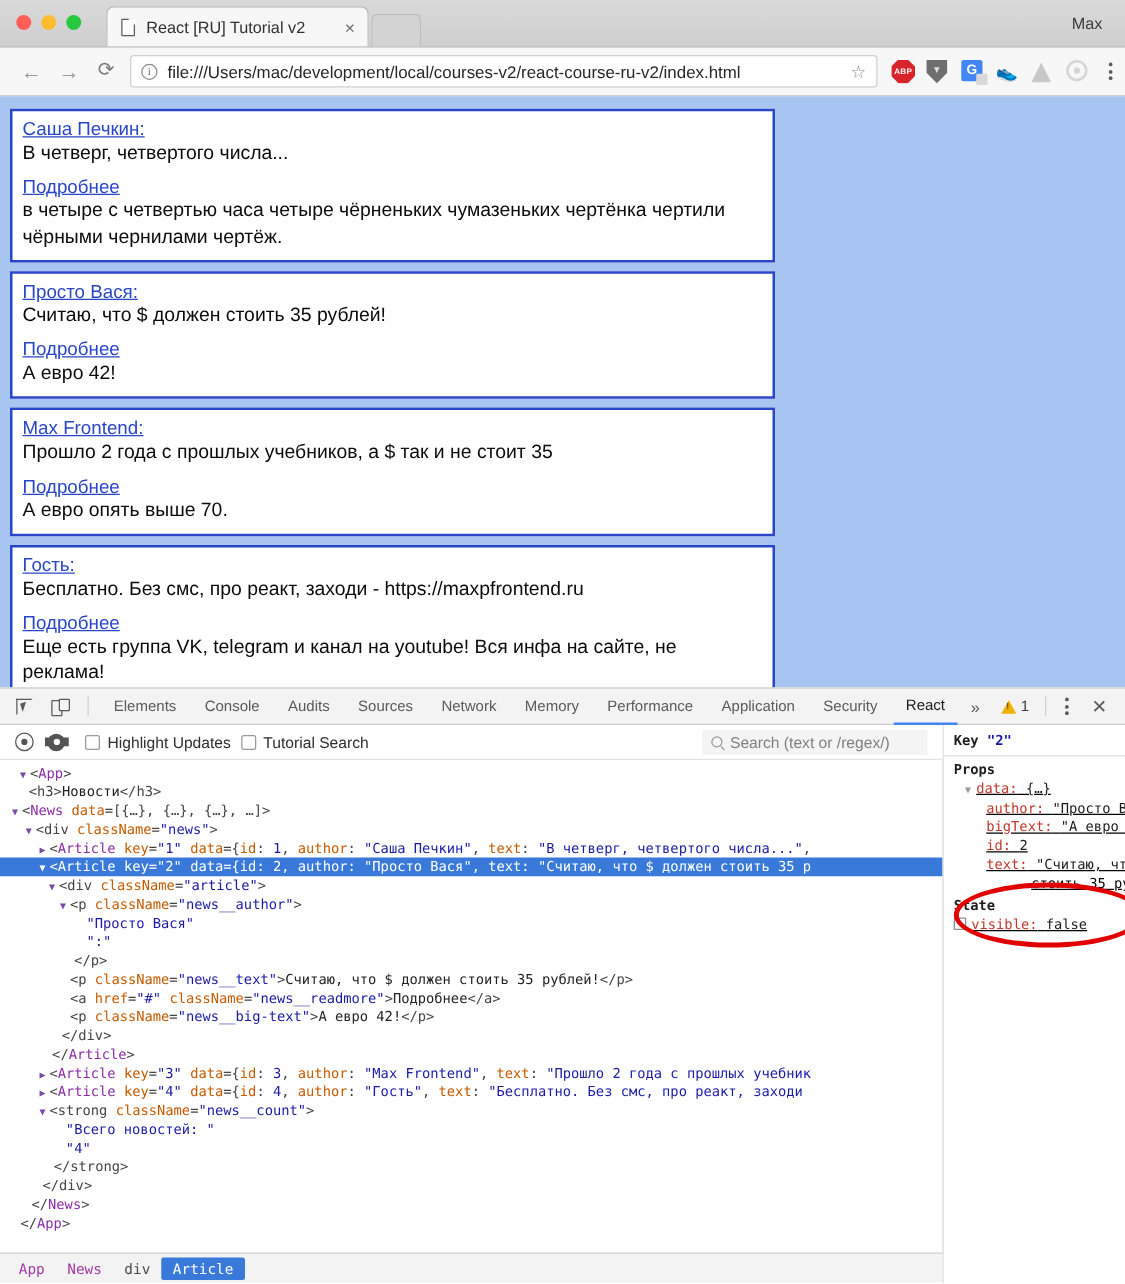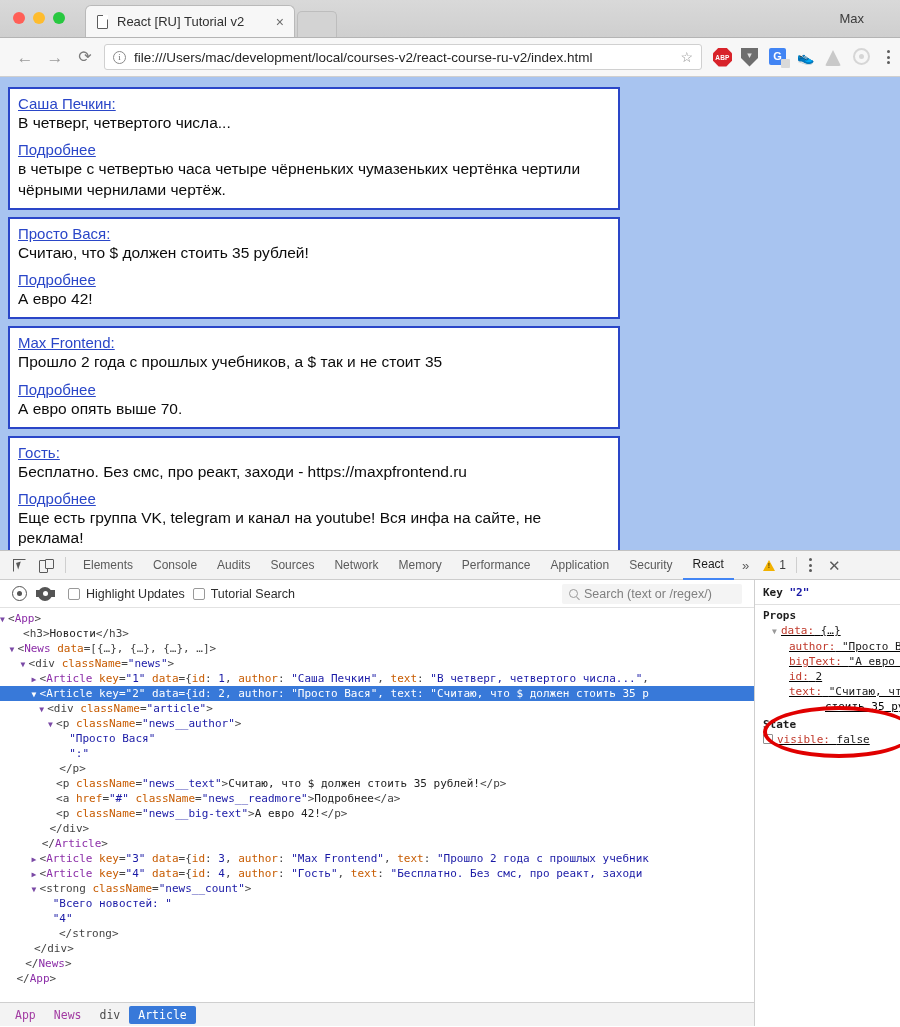--- a/index.html
+++ b/index.html
@@ -47,21 +47,21 @@
     transform:rotate(0deg);
   }
   .tab-title { font-size:13px; color:#303030; white-space:nowrap; flex:1; }
   .tab-close { color:#6c6c6c; font-size:14px; padding-left:14px; padding-right:2px; line-height:1; }
   .tab-ghost {
     width:40px; height:26px; background:#d3d3d3;
     border-top-left-radius:5px;border-top-right-radius:5px;
     border:1px solid #bdbdbd; border-bottom:none; margin-left:2px;
   }
   .profile-name {
-    position:absolute; right:36px; top:11px;
+    position:absolute; right:18px; top:11px;
     font-size:13px; color:#3b3b3b;
   }
 
   .urlbar {
     height:39px; background:#f7f7f7; border-bottom:1px solid #cfcfcf;
     display:flex; align-items:center; padding:0 10px; gap:0;
   }
   .navbtn { width:30px; text-align:center; color:#9b9b9b; font-size:17px; line-height:1; user-select:none;}
   .navbtn.reload { font-size:16px; color:#7c7c7c; }
   .omnibox {
@@ -129,21 +129,21 @@
   .news__readmore {
     display:block; font-size:15px; color:#2a46c8; text-decoration:underline; margin-bottom:1px;
   }
   .news__big-text { margin:0; font-size:15.5px; color:#0b0b0b; line-height:1.3; }
 
   
   .devtools { border-top:1px solid #c2c2c2; background:#fff; height:476px; display:flex; flex-direction:column; }
 
   .dt-tabbar {
     height:29px; background:#f3f3f3; border-bottom:1px solid #cdcdcd;
-    display:flex; align-items:center; padding:0 6px; flex:none;
+    display:flex; align-items:center; padding:0 6px; flex:none;justify-content:space-between;
   }
   .dt-icon-btn { width:26px; height:26px; display:flex; align-items:center; justify-content:center; }
   .ico-inspect { width:13px;height:13px; position:relative; }
   .ico-inspect:before{
     content:""; position:absolute; inset:0;
     border:1.4px solid #5a5a5a; border-right-color:transparent; border-bottom-color:transparent;
   }
   .ico-inspect:after{
     content:""; position:absolute; left:4px; top:3px; width:0;height:0;
     border-left:5px solid #5a5a5a; border-bottom:7px solid transparent;
@@ -394,42 +394,42 @@
           <span class="chkbox"></span>
           <span>Tutorial Search</span>
         </label>
         <div class="react-search">
           <span class="mag"></span>
           <span>Search (text or /regex/)</span>
         </div>
       </div>
 
       <div class="tree" id="tree">
-          <div class="trow" style="padding-left: 0;"><span class="arrow">▼</span><span class="punct">&lt;</span><span class="tag">App</span><span class="punct">&gt;</span></div>
+          <div class="trow" style="padding-left: 16px;"><span class="arrow">▼</span><span class="punct">&lt;</span><span class="tag">App</span><span class="punct">&gt;</span></div>
           <div class="trow" style="padding-left: 15px;"><span class="arrow"></span><span class="punct">&lt;</span><span class="tagd">h3</span><span class="punct">&gt;</span><span class="txt">Новости</span><span class="punct">&lt;/</span><span class="tagd">h3</span><span class="punct">&gt;</span></div>
           <div class="trow" style="padding-left: 9.5px;"><span class="arrow">▼</span><span class="punct">&lt;</span><span class="tag">News</span><span class="txt"> </span><span class="attr">data</span><span class="punct">=[{…}, {…}, {…}, …]&gt;</span></div>
           <div class="trow" style="padding-left: 20.5px;"><span class="arrow">▼</span><span class="punct">&lt;</span><span class="tagd">div</span><span class="txt"> </span><span class="attr">className</span><span class="punct">=</span><span class="str">"news"</span><span class="punct">&gt;</span></div>
           <div class="trow" style="padding-left: 31.5px;"><span class="arrow r">▶</span><span class="punct">&lt;</span><span class="tag">Article</span><span class="txt"> </span><span class="attr">key</span><span class="punct">=</span><span class="str">"1"</span><span class="txt"> </span><span class="attr">data</span><span class="punct">={</span><span class="attr">id</span><span class="punct">: </span><span class="num">1</span><span class="punct">, </span><span class="attr">author</span><span class="punct">: </span><span class="str">"Саша Печкин"</span><span class="punct">, </span><span class="attr">text</span><span class="punct">: </span><span class="str">"В четверг, четвертого числа..."</span><span class="punct">,</span></div>
           <div class="trow sel" style="padding-left: 31.5px;"><span class="arrow">▼</span><span class="punct">&lt;</span><span class="tag">Article</span><span class="txt"> </span><span class="attr">key</span><span class="punct">=</span><span class="str">"2"</span><span class="txt"> </span><span class="attr">data</span><span class="punct">={</span><span class="attr">id</span><span class="punct">: </span><span class="num">2</span><span class="punct">, </span><span class="attr">author</span><span class="punct">: </span><span class="str">"Просто Вася"</span><span class="punct">, </span><span class="attr">text</span><span class="punct">: </span><span class="str">"Считаю, что $ должен стоить 35 р</span></div>
           <div class="trow" style="padding-left: 39.2px;"><span class="arrow">▼</span><span class="punct">&lt;</span><span class="tagd">div</span><span class="txt"> </span><span class="attr">className</span><span class="punct">=</span><span class="str">"article"</span><span class="punct">&gt;</span></div>
           <div class="trow" style="padding-left: 48px;"><span class="arrow">▼</span><span class="punct">&lt;</span><span class="tagd">p</span><span class="txt"> </span><span class="attr">className</span><span class="punct">=</span><span class="str">"news__author"</span><span class="punct">&gt;</span></div>
           <div class="trow" style="padding-left: 61.2px;"><span class="arrow"></span><span class="str">"Просто Вася"</span></div>
           <div class="trow" style="padding-left: 61.2px;"><span class="arrow"></span><span class="str">":"</span></div>
           <div class="trow" style="padding-left: 51.3px;"><span class="arrow"></span><span class="punct">&lt;/</span><span class="tagd">p</span><span class="punct">&gt;</span></div>
           <div class="trow" style="padding-left: 48px;"><span class="arrow"></span><span class="punct">&lt;</span><span class="tagd">p</span><span class="txt"> </span><span class="attr">className</span><span class="punct">=</span><span class="str">"news__text"</span><span class="punct">&gt;</span><span class="txt">Считаю, что $ должен стоить 35 рублей!</span><span class="punct">&lt;/</span><span class="tagd">p</span><span class="punct">&gt;</span></div>
           <div class="trow" style="padding-left: 48px;"><span class="arrow"></span><span class="punct">&lt;</span><span class="tagd">a</span><span class="txt"> </span><span class="attr">href</span><span class="punct">=</span><span class="str">"#"</span><span class="txt"> </span><span class="attr">className</span><span class="punct">=</span><span class="str">"news__readmore"</span><span class="punct">&gt;</span><span class="txt">Подробнее</span><span class="punct">&lt;/</span><span class="tagd">a</span><span class="punct">&gt;</span></div>
           <div class="trow" style="padding-left: 48px;"><span class="arrow"></span><span class="punct">&lt;</span><span class="tagd">p</span><span class="txt"> </span><span class="attr">className</span><span class="punct">=</span><span class="str">"news__big-text"</span><span class="punct">&gt;</span><span class="txt">А евро 42!</span><span class="punct">&lt;/</span><span class="tagd">p</span><span class="punct">&gt;</span></div>
           <div class="trow" style="padding-left: 41.4px;"><span class="arrow"></span><span class="punct">&lt;/</span><span class="tagd">div</span><span class="punct">&gt;</span></div>
           <div class="trow" style="padding-left: 33.7px;"><span class="arrow"></span><span class="punct">&lt;/</span><span class="tag">Article</span><span class="punct">&gt;</span></div>
           <div class="trow" style="padding-left: 31.5px;"><span class="arrow r">▶</span><span class="punct">&lt;</span><span class="tag">Article</span><span class="txt"> </span><span class="attr">key</span><span class="punct">=</span><span class="str">"3"</span><span class="txt"> </span><span class="attr">data</span><span class="punct">={</span><span class="attr">id</span><span class="punct">: </span><span class="num">3</span><span class="punct">, </span><span class="attr">author</span><span class="punct">: </span><span class="str">"Max Frontend"</span><span class="punct">, </span><span class="attr">text</span><span class="punct">: </span><span class="str">"Прошло 2 года с прошлых учебник</span></div>
           <div class="trow" style="padding-left: 31.5px;"><span class="arrow r">▶</span><span class="punct">&lt;</span><span class="tag">Article</span><span class="txt"> </span><span class="attr">key</span><span class="punct">=</span><span class="str">"4"</span><span class="txt"> </span><span class="attr">data</span><span class="punct">={</span><span class="attr">id</span><span class="punct">: </span><span class="num">4</span><span class="punct">, </span><span class="attr">author</span><span class="punct">: </span><span class="str">"Гость"</span><span class="punct">, </span><span class="attr">text</span><span class="punct">: </span><span class="str">"Бесплатно. Без смс, про реакт, заходи</span></div>
           <div class="trow" style="padding-left: 31.5px;"><span class="arrow">▼</span><span class="punct">&lt;</span><span class="tagd">strong</span><span class="txt"> </span><span class="attr">className</span><span class="punct">=</span><span class="str">"news__count"</span><span class="punct">&gt;</span></div>
           <div class="trow" style="padding-left: 44.7px;"><span class="arrow"></span><span class="str">"Всего новостей: "</span></div>
           <div class="trow" style="padding-left: 44.7px;"><span class="arrow"></span><span class="str">"4"</span></div>
-          <div class="trow" style="padding-left: 51px;"><span class="arrow"></span><span class="punct">&lt;/</span><span class="tagd">strong</span><span class="punct">&gt;</span></div>
+          <div class="trow" style="padding-left: 35px;"><span class="arrow"></span><span class="punct">&lt;/</span><span class="tagd">strong</span><span class="punct">&gt;</span></div>
           <div class="trow" style="padding-left: 26px;"><span class="arrow"></span><span class="punct">&lt;/</span><span class="tagd">div</span><span class="punct">&gt;</span></div>
           <div class="trow" style="padding-left: 17.2px;"><span class="arrow"></span><span class="punct">&lt;/</span><span class="tag">News</span><span class="punct">&gt;</span></div>
           <div class="trow" style="padding-left: 8.4px;"><span class="arrow"></span><span class="punct">&lt;/</span><span class="tag">App</span><span class="punct">&gt;</span></div>
         </div>
 
       <div class="breadcrumb" id="breadcrumb">
           <span class="crumb">App</span>
           <span class="crumb">News</span>
           <span class="crumb plain">div</span>
           <span class="crumb active">Article</span>

